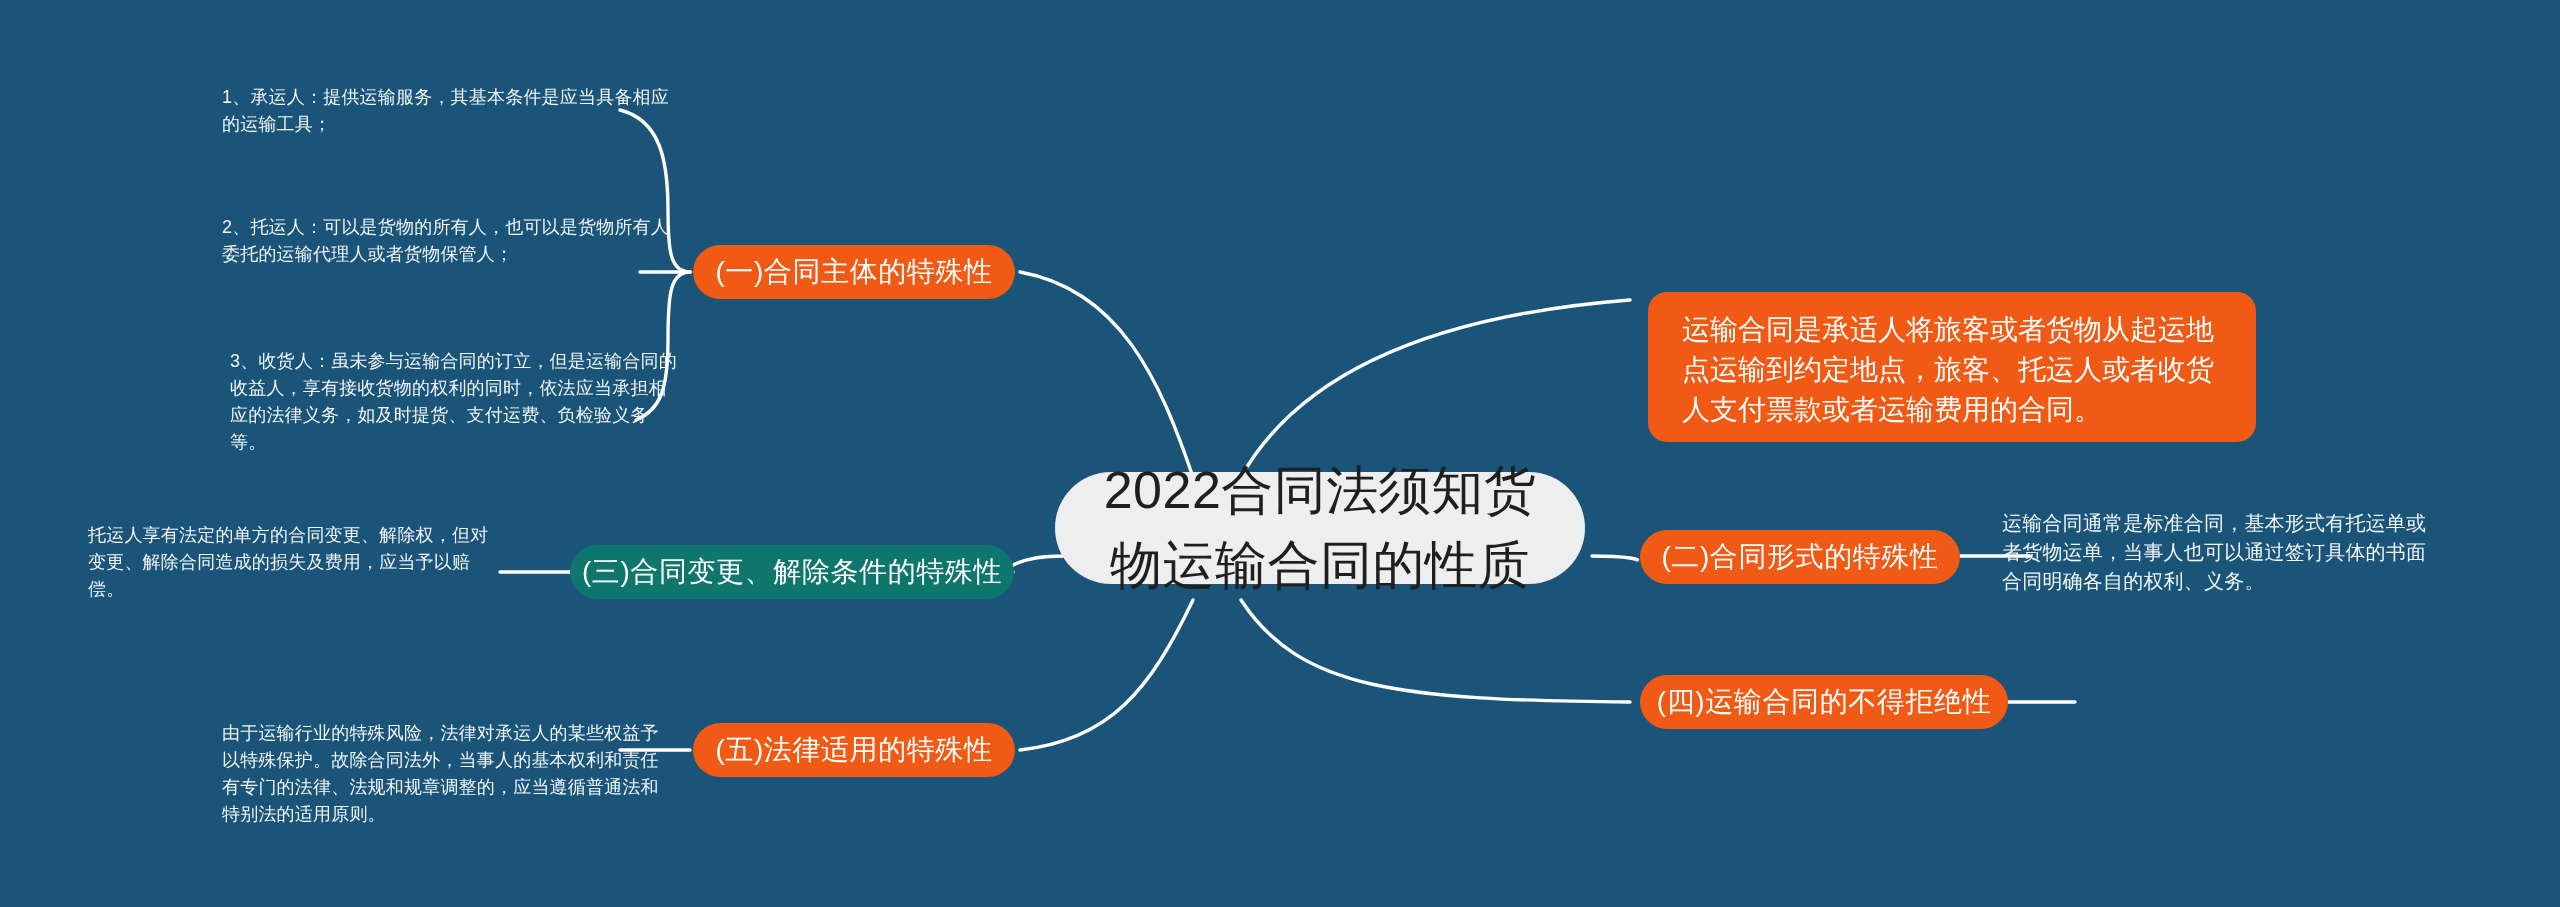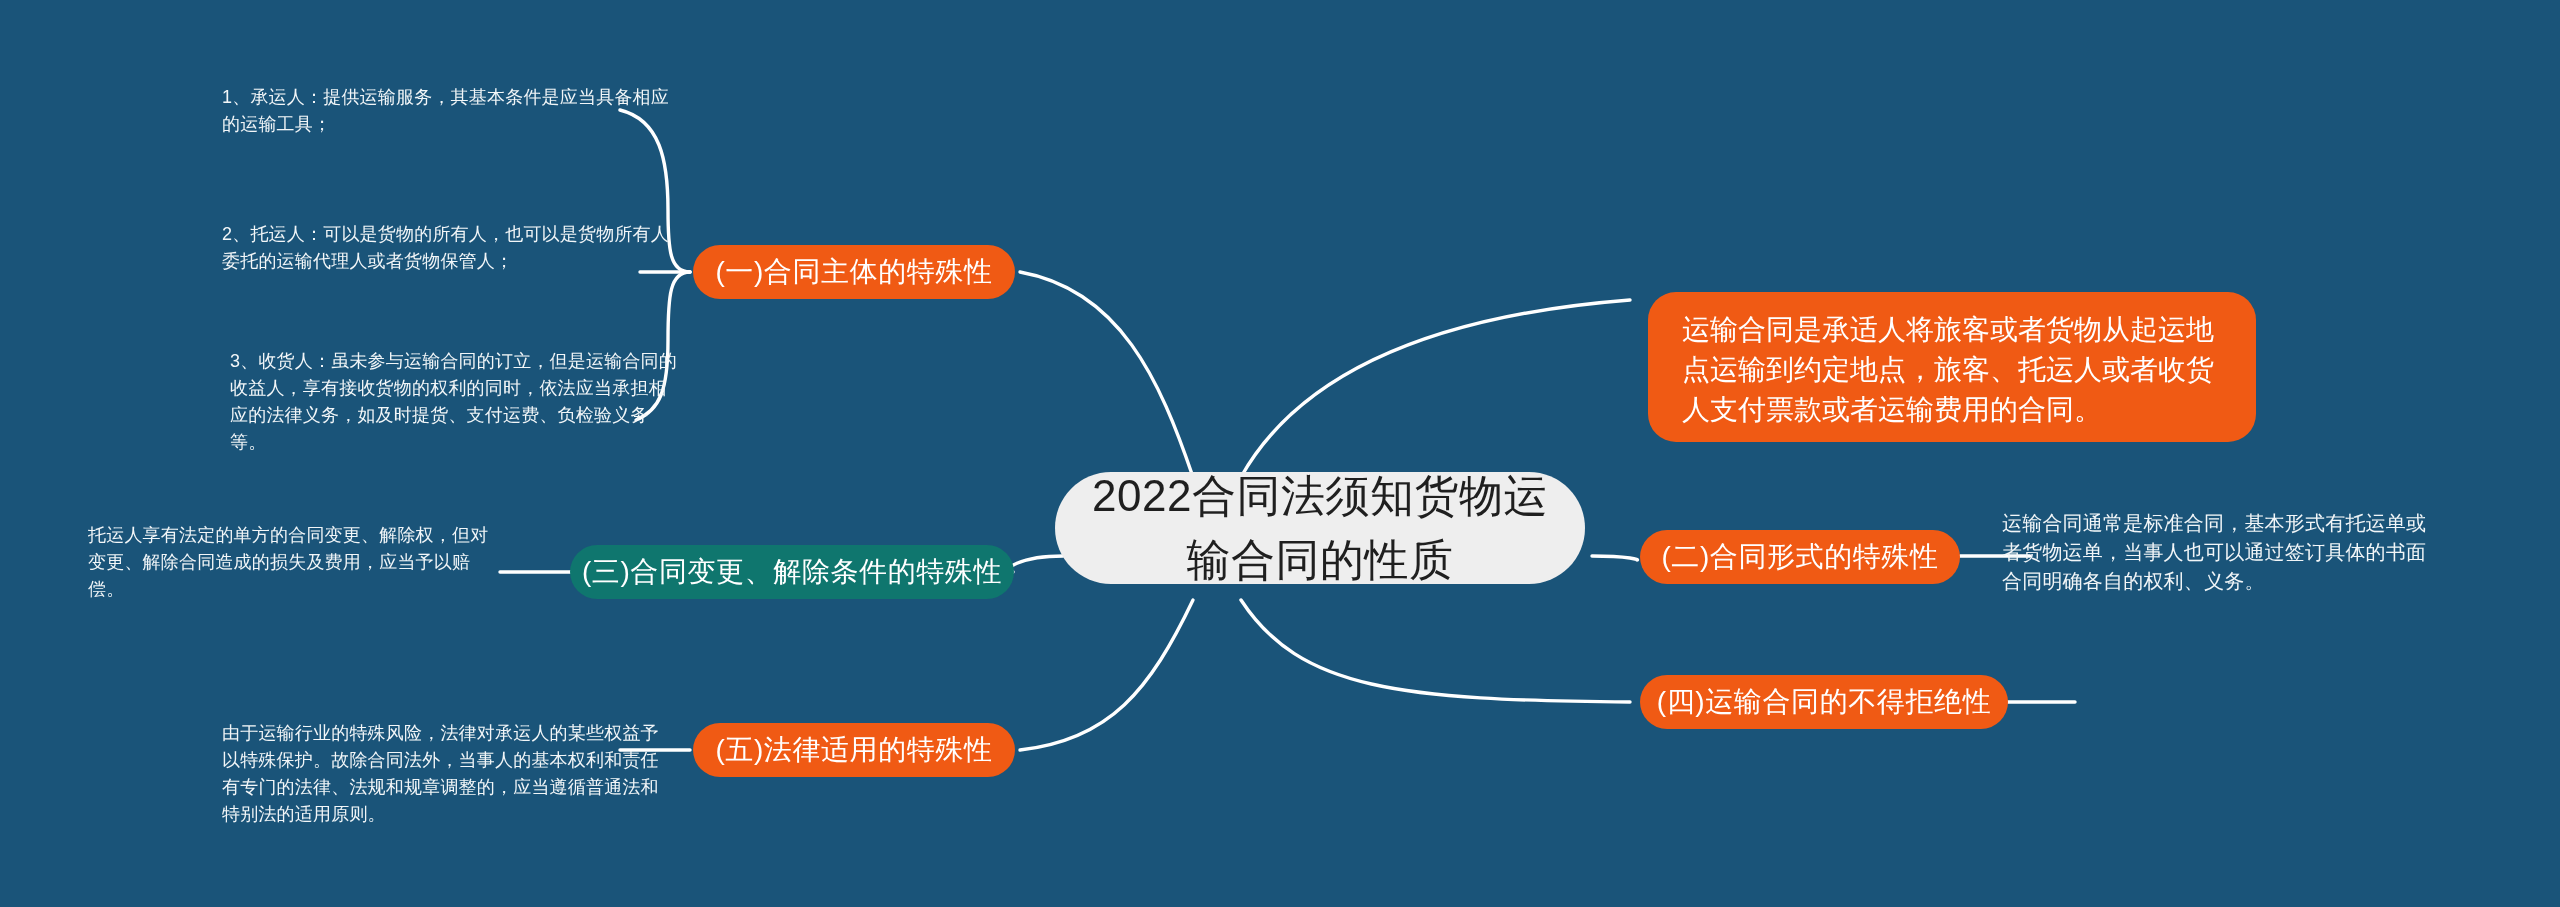--- a/index.html
+++ b/index.html
@@ -30,21 +30,21 @@
 
   
   .center-node {
     background: #eeeeee;
     color: #1f1f1f;
     border-radius: 60px;
     display: flex;
     align-items: center;
     justify-content: center;
     text-align: center;
-    font-size: 44px;
+    font-size: 52px;
     line-height: 1.45;
     letter-spacing: 0.5px;
     padding: 10px 26px;
   }
 
   
   .pill {
     background: #f05a14;
     color: #ffffff;
     border-radius: 40px;
@@ -54,21 +54,21 @@
     white-space: nowrap;
     font-size: 28px;
     letter-spacing: 0.6px;
     padding: 6px 24px;
   }
 
   
   .orange-box {
     background: #f05a14;
     color: #ffffff;
-    border-radius: 28px;
+    border-radius: 19px;
     font-size: 28px;
     line-height: 1.42;
     padding: 18px 29px 20px 34px;
     box-sizing: border-box;
   }
 
   
   .leaf {
     color: #f2f6f8;
     font-size: 18px;
@@ -122,21 +122,21 @@
   <div class="node orange-box" style="left: 1648px; top: 292px; width: 608px; height: 150px; background: rgb(240, 90, 20);">
     <span>运输合同是承适人将旅客或者货物从起运地点运输到约定地点，旅客、托运人或者收货人支付票款或者运输费用的合同。</span>
   </div>
 
   <div class="node pill" style="left: 693px; top: 245px; width: 322px; height: 54px; background: rgb(240, 90, 20);">
     <span>(一)合同主体的特殊性</span>
   </div>
 
   <div class="node leaf" style="left: 222px; top: 84px; width: 450px; color: rgb(242, 246, 248);">1、承运人：提供运输服务，其基本条件是应当具备相应的运输工具；</div>
 
-  <div class="node leaf" style="left: 222px; top: 221px; width: 450px; color: rgb(242, 246, 248);">2、托运人：可以是货物的所有人，也可以是货物所有人委托的运输代理人或者货物保管人；</div>
+  <div class="node leaf" style="left: 222px; top: 214px; width: 450px; color: rgb(242, 246, 248);">2、托运人：可以是货物的所有人，也可以是货物所有人委托的运输代理人或者货物保管人；</div>
 
   <div class="node leaf" style="left: 222px; top: 348px; width: 450px; color: rgb(242, 246, 248); margin-left: 8px;">3、收货人：虽未参与运输合同的订立，但是运输合同的收益人，享有接收货物的权利的同时，依法应当承担相应的法律义务，如及时提货、支付运费、负检验义务等。</div>
 
   <div class="node pill" style="left: 1640px; top: 530px; width: 320px; height: 54px; background: rgb(240, 90, 20);">
     <span>(二)合同形式的特殊性</span>
   </div>
 
   <div class="node leaf small" style="left: 2002px; top: 509px; width: 444px; color: rgb(242, 246, 248);">运输合同通常是标准合同，基本形式有托运单或者货物运单，当事人也可以通过签订具体的书面合同明确各自的权利、义务。</div>
 
   <div class="node pill" style="left: 570px; top: 545px; width: 444px; height: 54px; background: #0f766e;">

